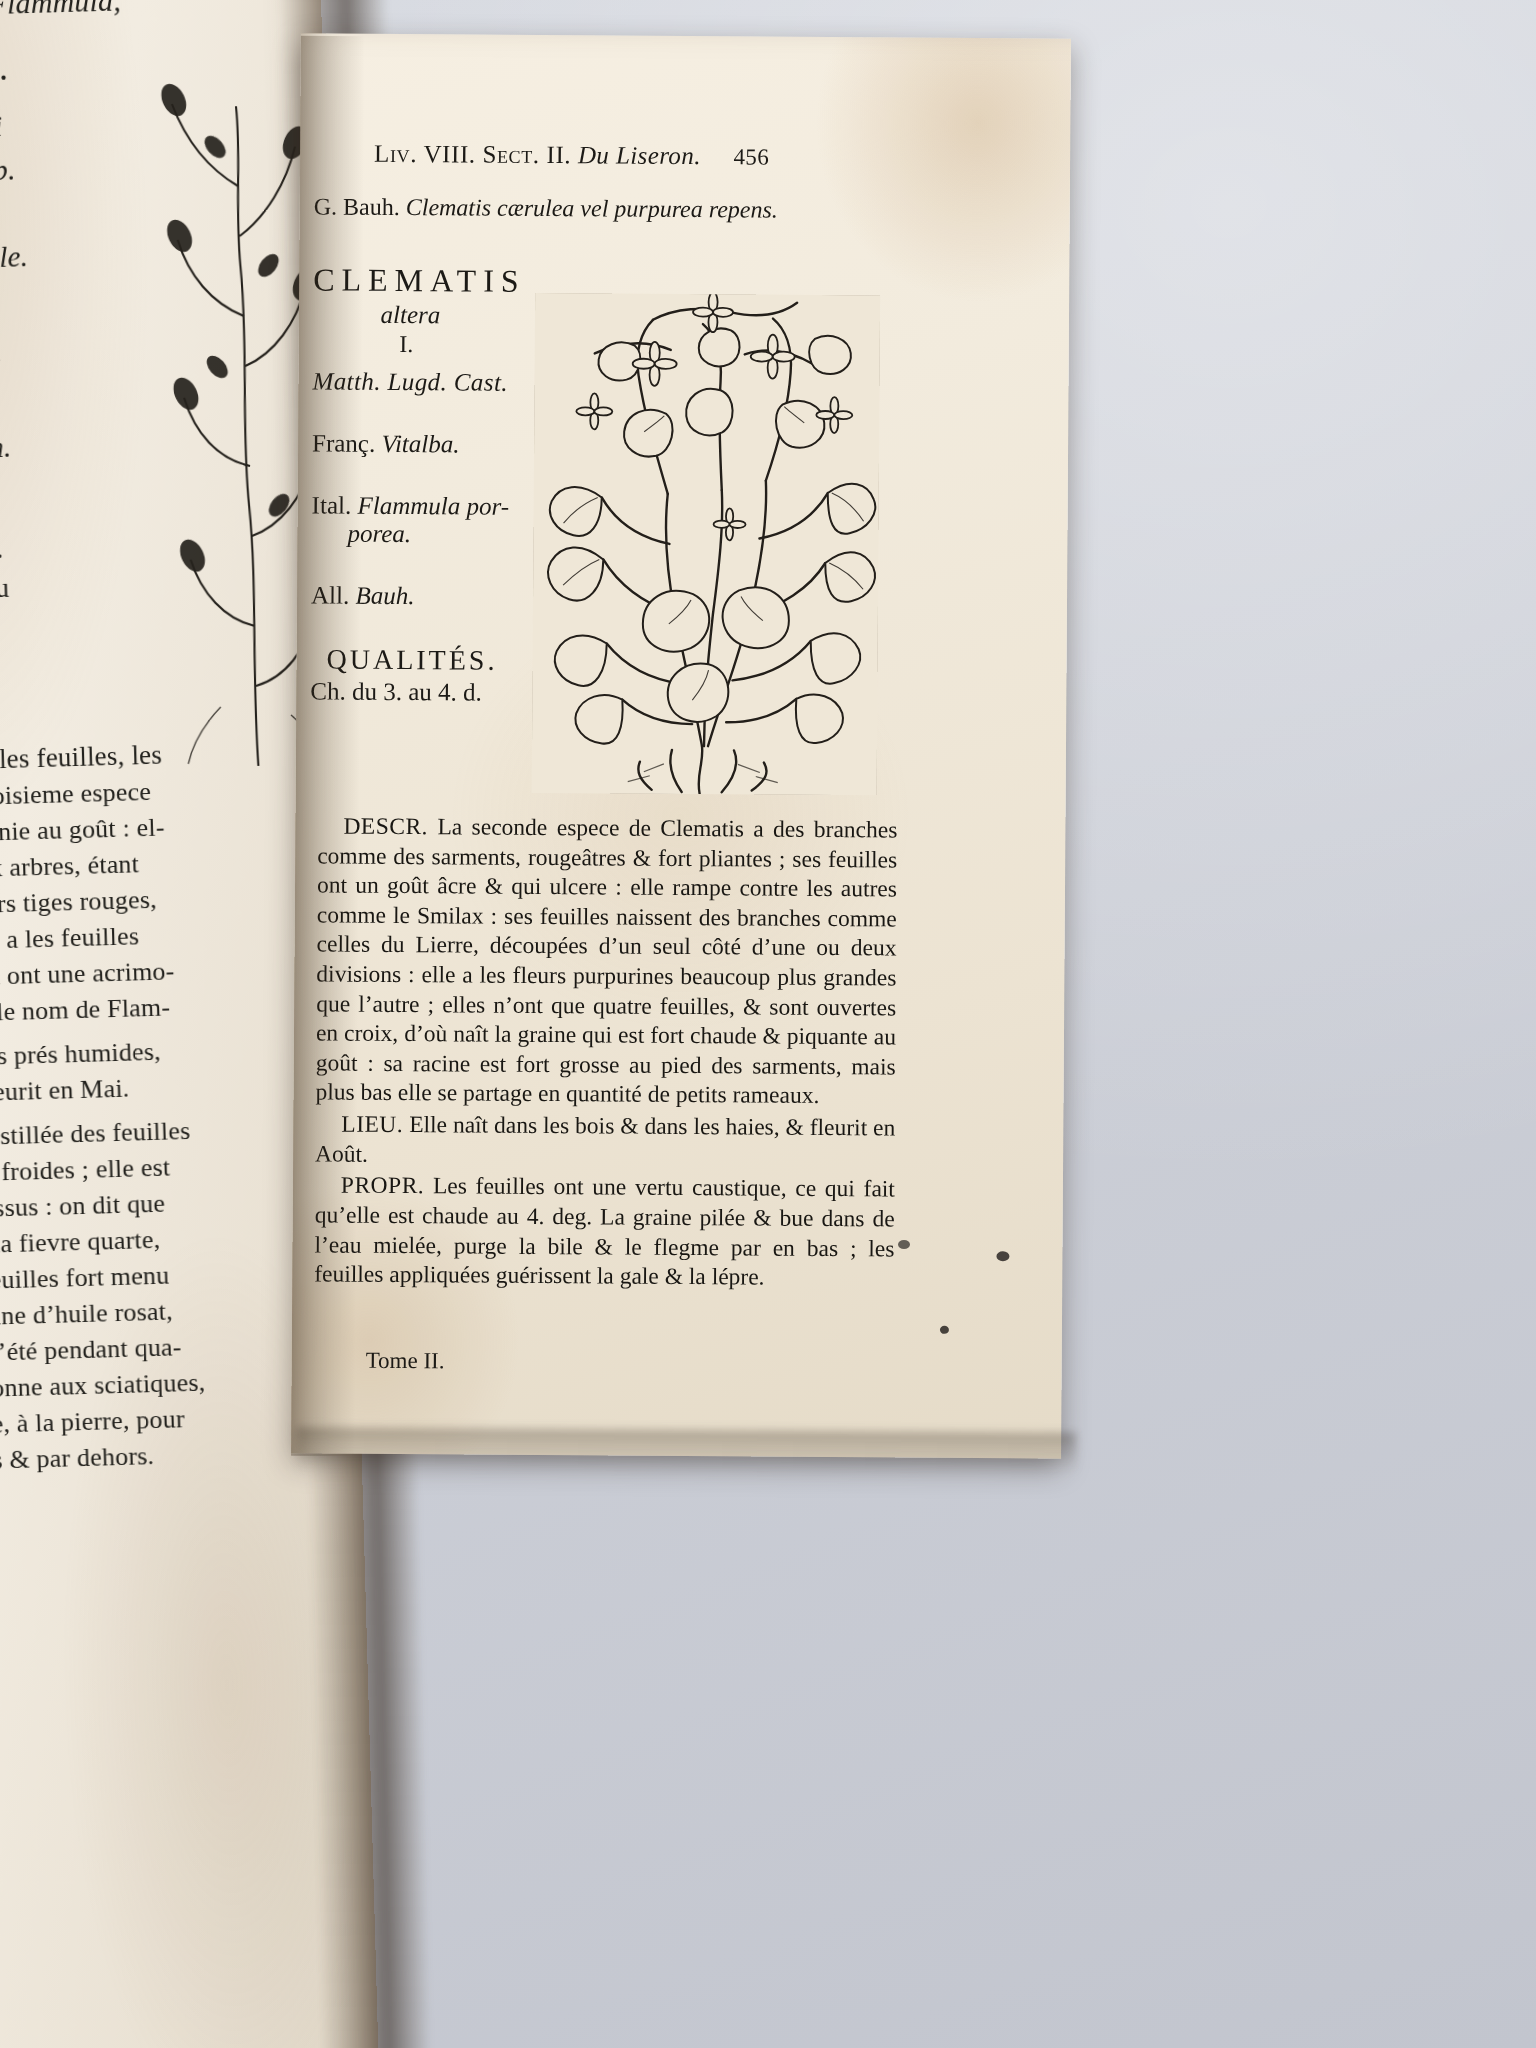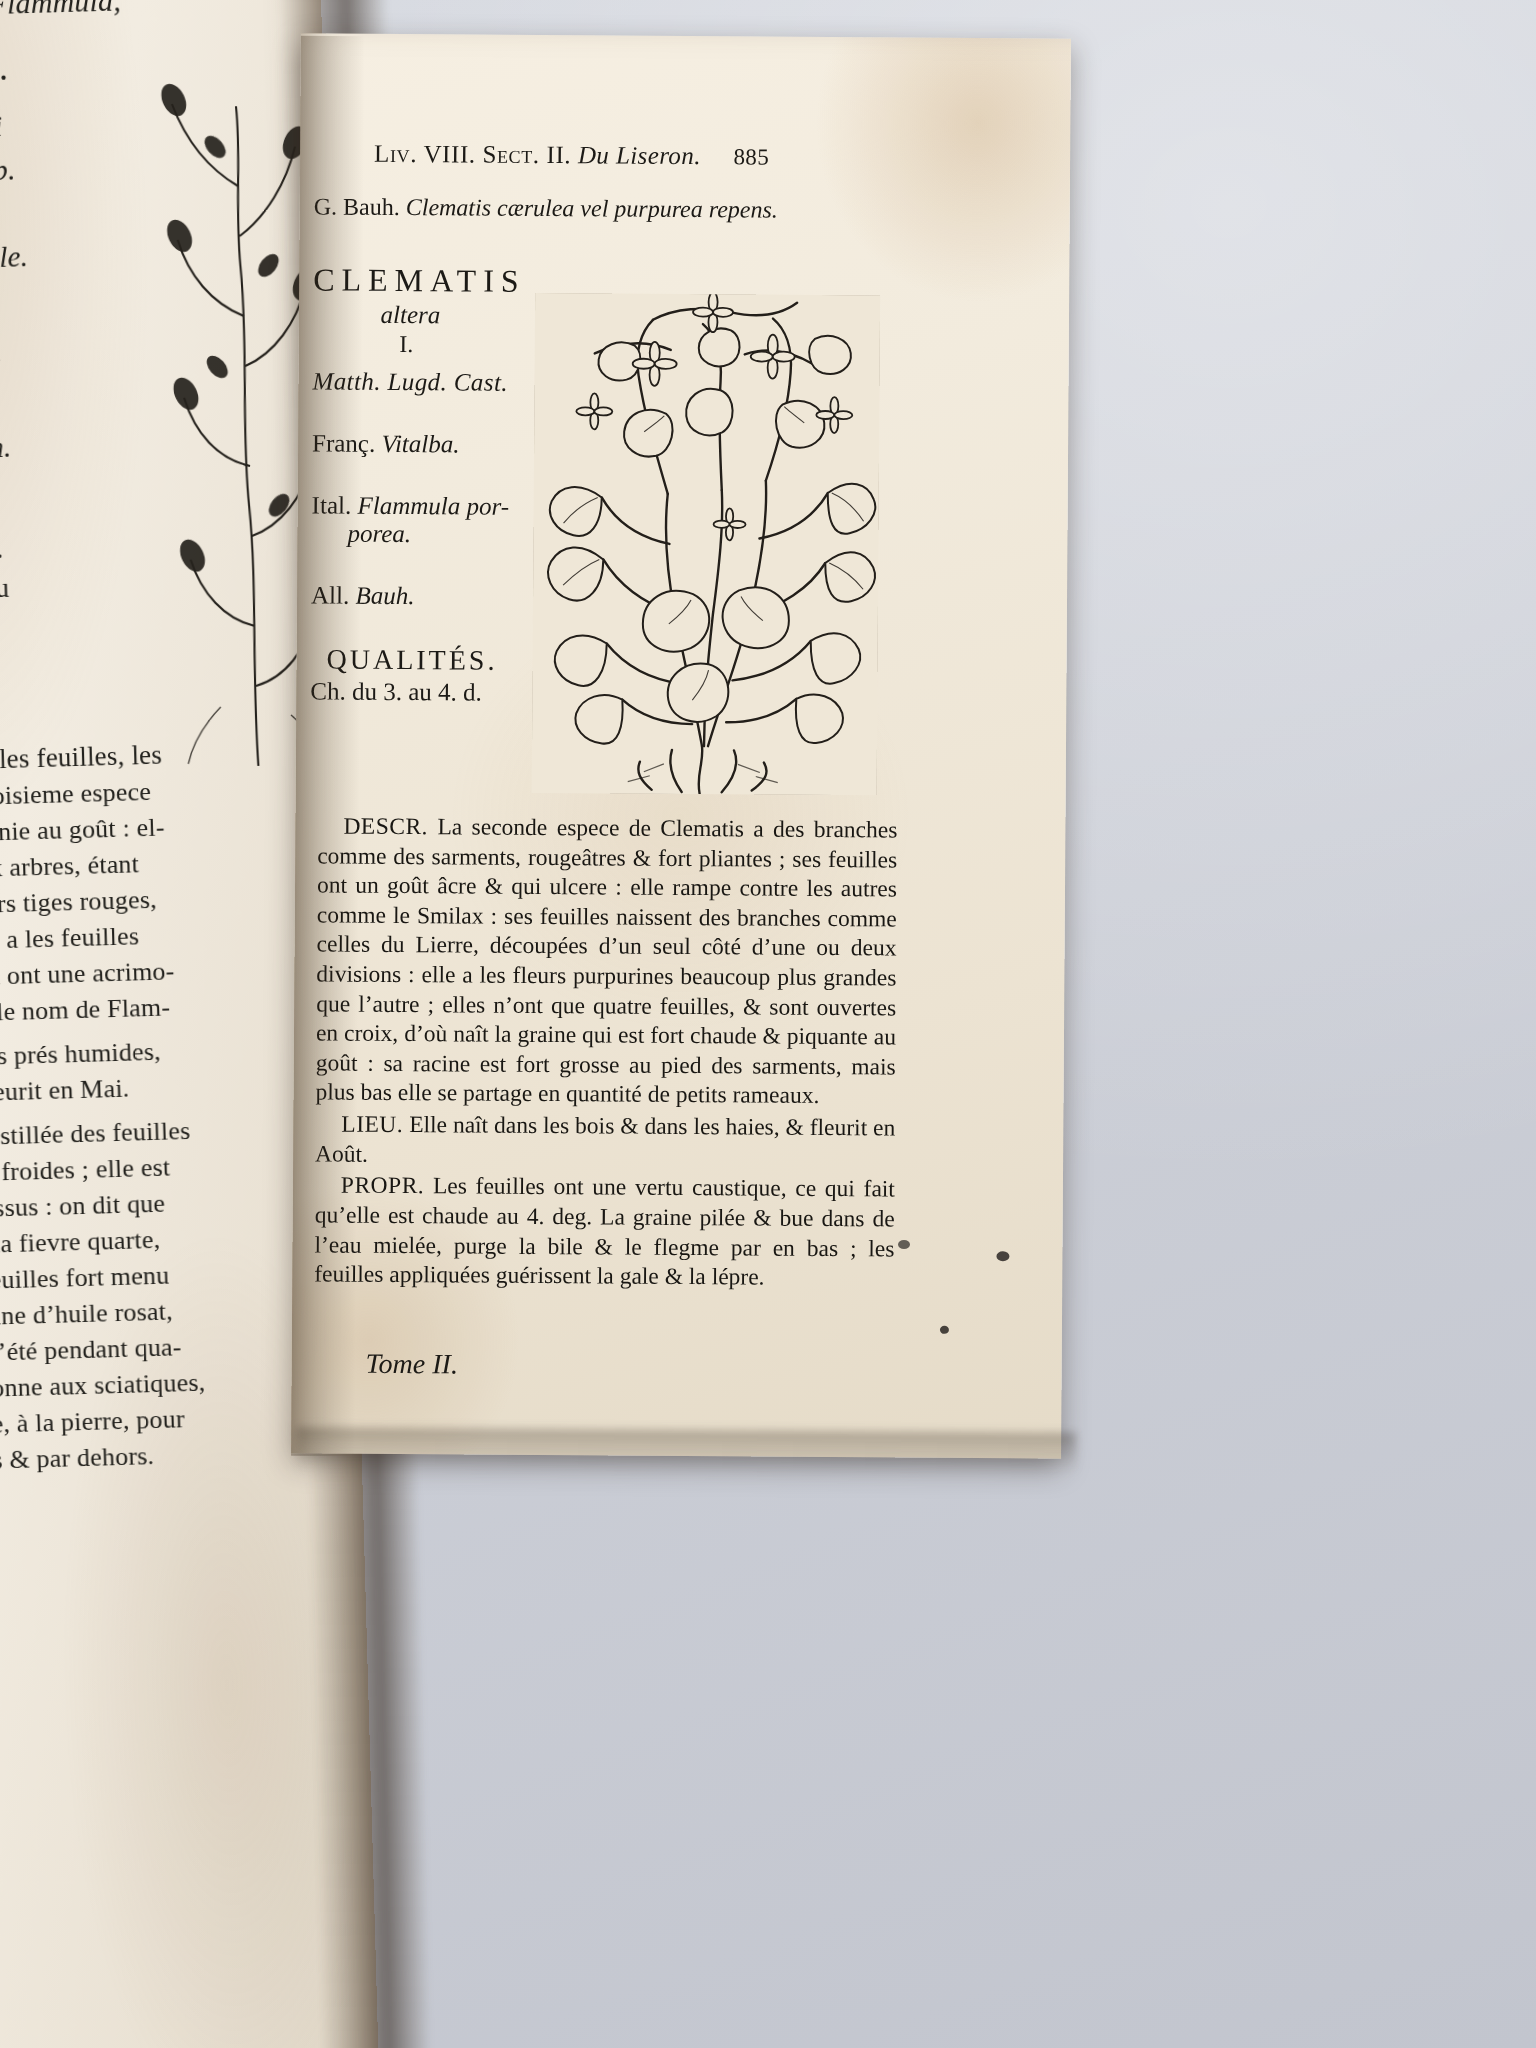--- a/index.html
+++ b/index.html
@@ -213,22 +213,21 @@
     text-align: justify;
     color: #191713;
   }
   .maintext p { margin: 0; }
   .ind { text-indent: 26px; }
   .lbl { font-variant: small-caps; letter-spacing: 0.5px; }
   .tome {
     position: absolute;
     left: 60px;
     top: 1208px;
-    font-size: 28px;
-    font-style: italic;
+    font-size: 23px;
   }
 
   
   
   .curve-shade {
     position: absolute;
     left: 296px; top: 36px;
     width: 64px; height: 1420px;
     transform: rotate(0.4deg);
     background: linear-gradient(90deg, rgba(60,45,28,0.32), rgba(60,45,28,0.0));
@@ -331,21 +330,21 @@
   <div class="gutter"></div>
 
   <div class="right-page">
     <div class="foxing"></div>
 
     <div class="page-body">
 
       <div class="running-head">
         <span class="sc">Liv. VIII. Sect. II.</span>
         <span style="font-style:italic;">Du Liseron.</span>
-        <span class="folio">885</span>
+        <span class="folio">456</span>
       </div>
 
       <div class="syn-line">
         <span class="rom">G. Bauh.</span>
         <span class="ital">Clematis cærulea vel purpurea repens.</span>
       </div>
 
       <div class="names">
         <div class="nm-title">CLEMATIS</div>
         <div class="nm-sub">altera</div>

